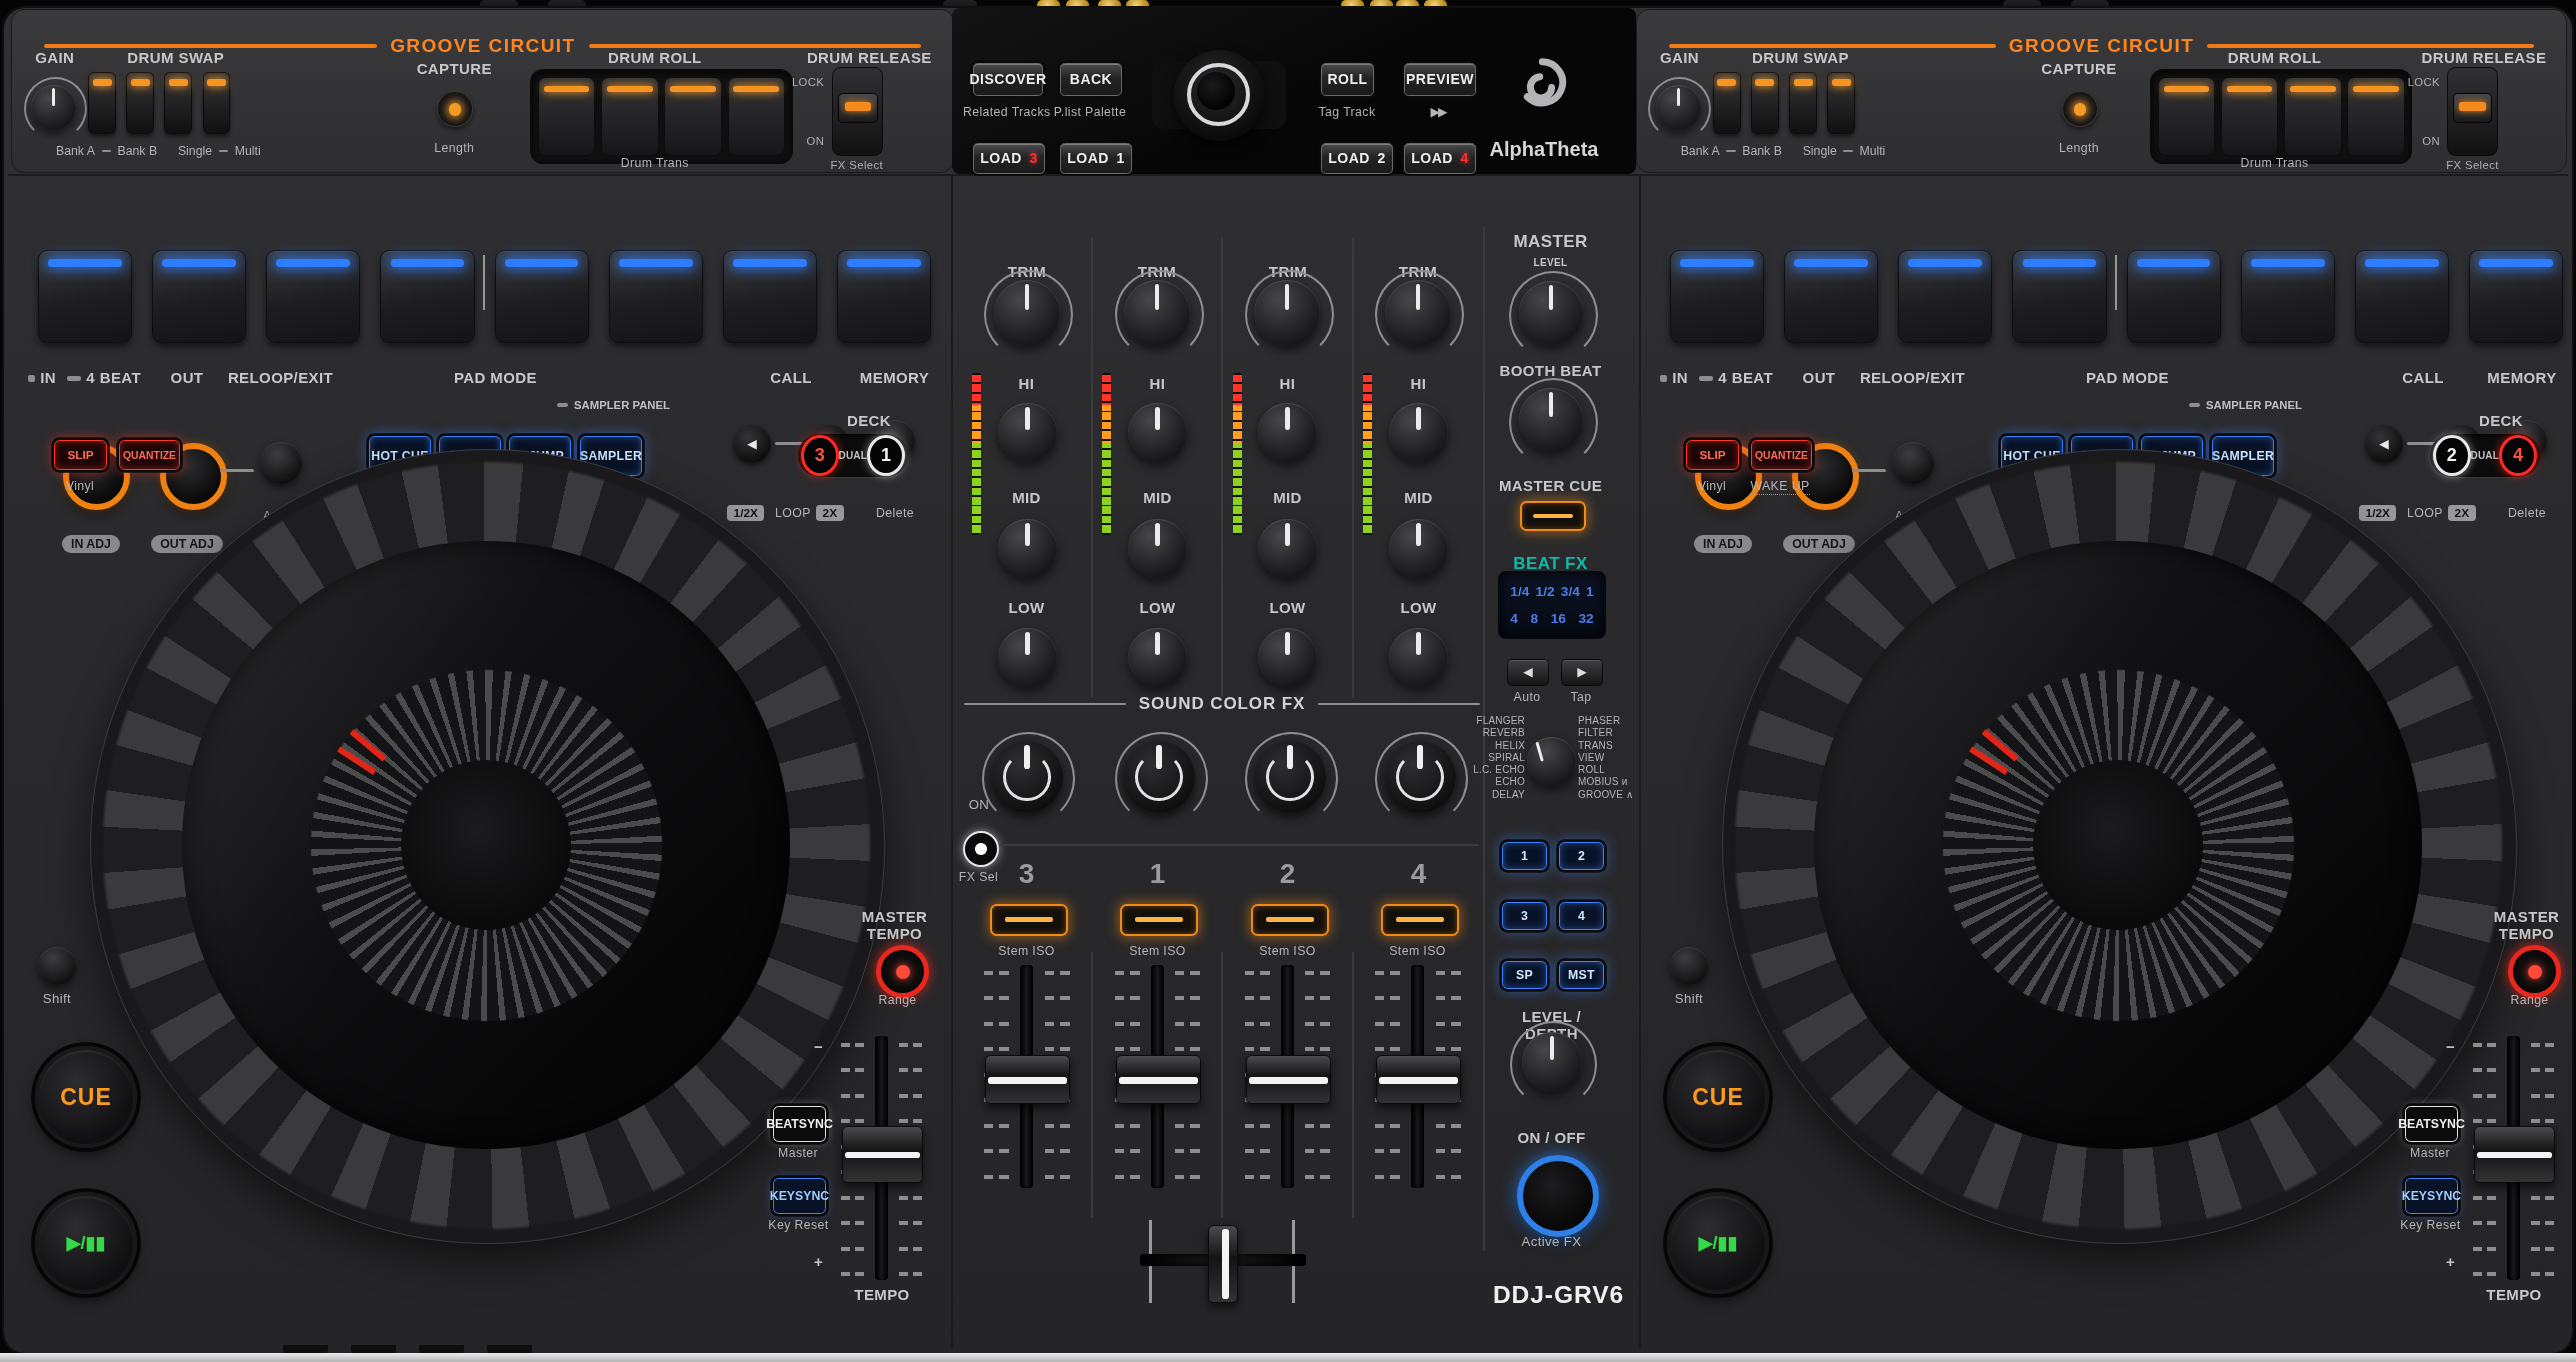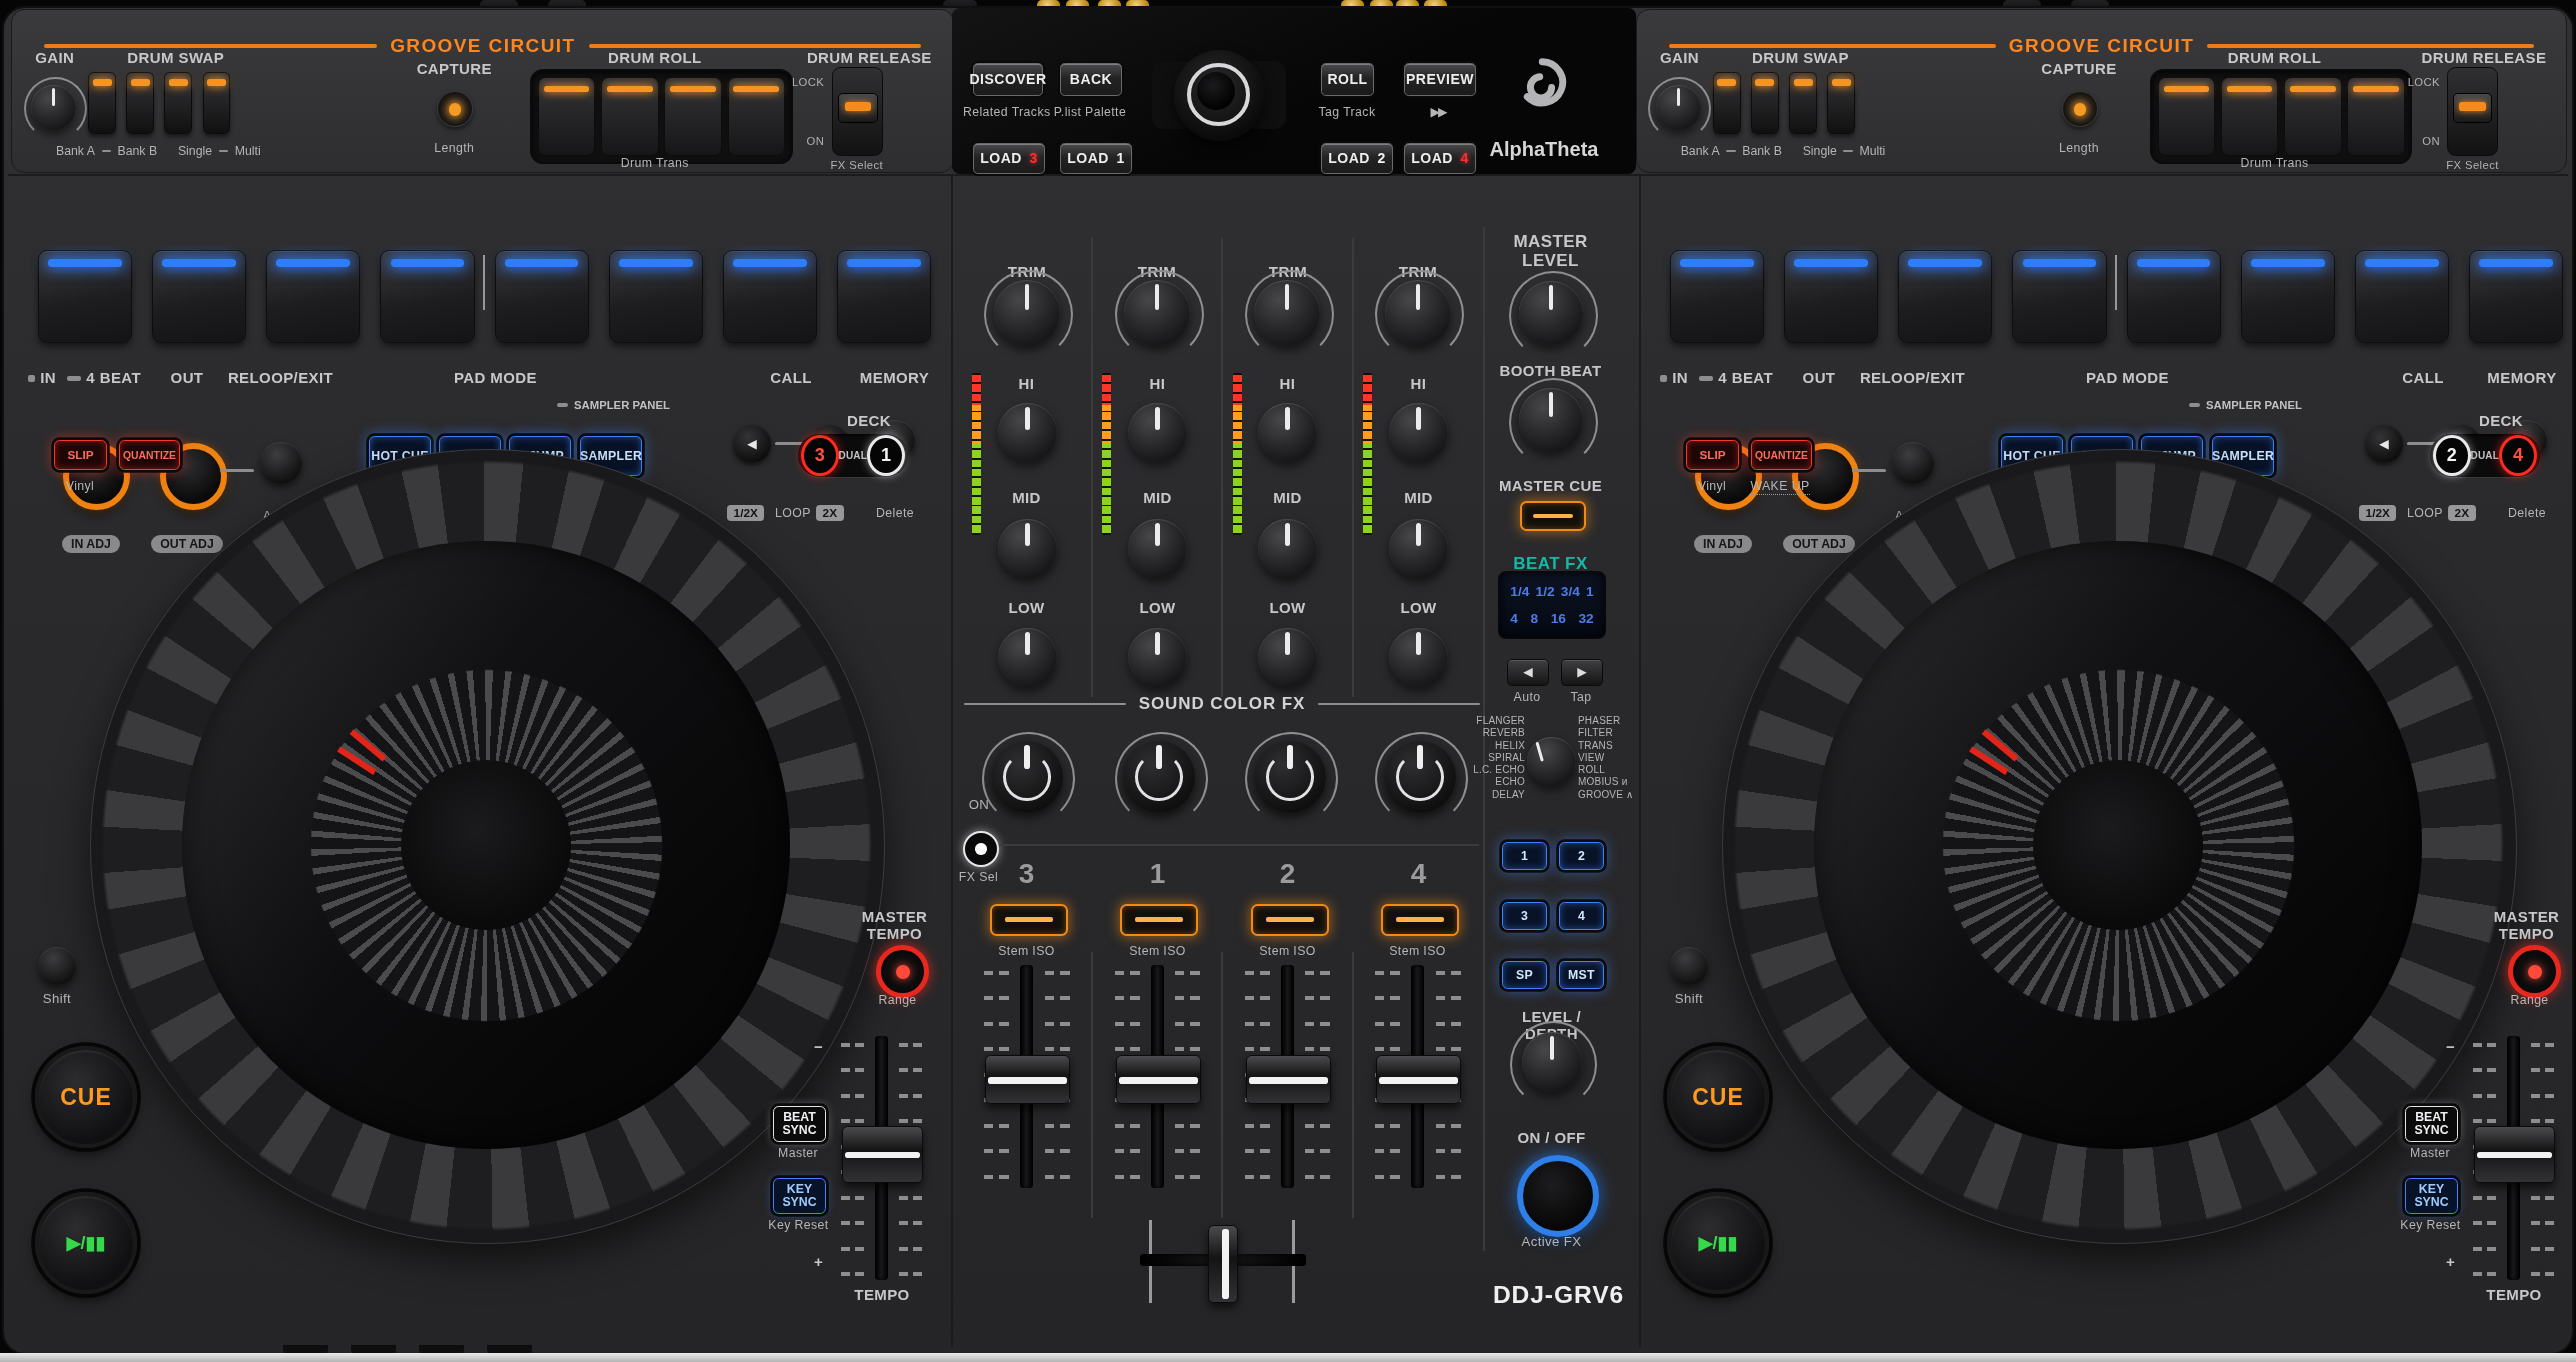--- a/index.html
+++ b/index.html
@@ -41,21 +41,21 @@
   .iso{border:2.8px solid #f08a16;border-radius:6.6px;background:#13100c;box-shadow:0 0 11.3px 1.9px rgba(240,138,22,.5),inset 0 0 6.6px rgba(240,138,22,.4);}
   .iso i{position:absolute;left:17%;right:17%;top:40%;height:4.7px;background:#ffb347;border-radius:1.9px;}
   .brbtn{background:linear-gradient(#4a4a4c,#232324 45%,#1b1b1c);border:0.9px solid #6a6a6c;border-radius:4.7px;box-shadow:0 0 0 1.9px #0a0a0a,inset 0 0.9px 0 rgba(255,255,255,.3);color:#ededed;font-weight:bold;font-size:14px;display:flex;align-items:center;justify-content:center;gap:7.6px;letter-spacing:0.5px;}
   .ln-red{color:#ff2f2f;text-shadow:0 0 5.7px rgba(255,47,47,.8);}
   .ln-wht{color:#f2f2f2;}
   .tag{display:inline-block;background:#98989a;color:#151515;font-size:11.8px;font-weight:bold;border-radius:3.8px;padding:0.9px 6.6px;}
   .adj{display:inline-block;background:#8a8a8c;color:#161616;font-size:12.3px;font-weight:bold;border-radius:9.4px;padding:1.9px 9.4px;}
   .dash{background:#8e8e90;border-radius:1.9px;}
   .callb{border-radius:50%;background:radial-gradient(circle at 40% 32%,#343436,#0d0d0e 75%);box-shadow:0 2.8px 5.7px rgba(0,0,0,.55);color:#e8e8e8;font-size:12.3px;display:flex;align-items:center;justify-content:center;}
   .arrowb{background:linear-gradient(#3e3e40,#151516);border:0.9px solid #0a0a0a;border-radius:4.7px;color:#ddd;display:flex;align-items:center;justify-content:center;font-size:12.3px;box-shadow:inset 0 0.9px 0 rgba(255,255,255,.15);}
-  .sync{display:flex;flex-direction:column;align-items:center;justify-content:center;font-size:12.3px;font-weight:bold;line-height:1.05;border-radius:5.7px;}
+  .sync{display:flex;align-items:center;justify-content:center;font-size:12.3px;font-weight:bold;line-height:1.05;border-radius:5.7px;}
   .sync-w{background:#0b0b0c;border:1.9px solid #e4e4e8;color:#f0f0f2;box-shadow:0 0 0 2.8px #0a0a0a,0 0 9.4px rgba(240,240,245,.5);}
   .sync-b{background:#081327;border:1.9px solid #3f83ff;color:#9fccff;box-shadow:0 0 0 2.8px #0a0a0a,0 0 9.4px rgba(63,131,255,.6);}
   .cueb{border-radius:50%;background:radial-gradient(circle at 40% 34%,#2d2d2f,#101012 70%);border:4.7px solid #191919;box-shadow:0 0 0 3.8px #060606,0 6.6px 13.2px rgba(0,0,0,.6),inset 0 1.9px 1.9px rgba(255,255,255,.07);display:flex;align-items:center;justify-content:center;font-weight:bold;}
   .mtb{border-radius:50%;background:#0d0d0d;border:5.7px solid #e8281e;box-shadow:0 0 13.2px rgba(232,40,30,.75),inset 0 0 4.7px #000;display:flex;align-items:center;justify-content:center;}
   .mtb i{width:14px;height:14px;background:#ff4a3c;border-radius:50%;box-shadow:0 0 8.5px rgba(255,74,60,.95);}
   .relb{border-radius:50%;border:6.6px solid #2f7fe8;background:radial-gradient(circle at 42% 35%,#1d1d1f,#070708 70%);box-shadow:0 0 17px rgba(47,127,232,.8),0 5.7px 11.3px rgba(0,0,0,.6);}
   .onb{border:2.8px solid #e6e6ea;background:#0a0a0b;border-radius:50%;box-shadow:0 0 9.4px rgba(255,255,255,.5);display:flex;align-items:center;justify-content:center;}
   .onb i{width:11.3px;height:11.3px;border-radius:50%;background:#fff;}
   .capb{border-radius:50%;background:radial-gradient(#232325,#0c0c0c);border:1.9px solid #39393b;display:flex;align-items:center;justify-content:center;box-shadow:0 2.8px 5.7px rgba(0,0,0,.5);}
   .capb i{width:12.3px;height:12.3px;border-radius:50%;background:#f59a22;box-shadow:0 0 8.5px 1.9px rgba(245,154,34,.9);}
@@ -605,21 +605,21 @@
         <i></i>
       </div>
 
     <div class="abs" style="left:1149px;top:1220px;width:2.8px;height:83px;background:#9a9a9c"></div>
     <div class="abs" style="left:1292px;top:1220px;width:2.8px;height:83px;background:#9a9a9c"></div>
     <div class="abs ftrack" style="left:1140px;top:1254px;width:166px;height:12.3px"></div>
     <div class="abs fhand vert" style="left:1208px;top:1225px;width:28px;height:76px">
         <i></i>
       </div>
 
-    <div class="abs txt s18" style="left:1494px;top:232px;width:113px"><span>MASTER</span><br><span style="font-size:17px">LEVEL</span></div>
+    <div class="abs txt s18" style="left:1494px;top:232px;width:113px"><span>MASTER</span><br><span style="font-size:10px">LEVEL</span></div>
     <div class="abs arc" style="left:1509px;top:271px;width:85px;height:85px"></div>
     <div class="abs knob" style="left:1519px;top:281px;width:64px;height:64px">
         <i></i>
       </div>
     <div class="abs txt" style="left:1494px;top:363px;width:113px">BOOTH BEAT</div>
     <div class="abs arc" style="left:1509px;top:378px;width:85px;height:85px"></div>
     <div class="abs knob" style="left:1519px;top:388px;width:64px;height:64px">
         <i></i>
       </div>
     <div class="abs txt" style="left:1494px;top:478px;width:113px">MASTER CUE</div>

